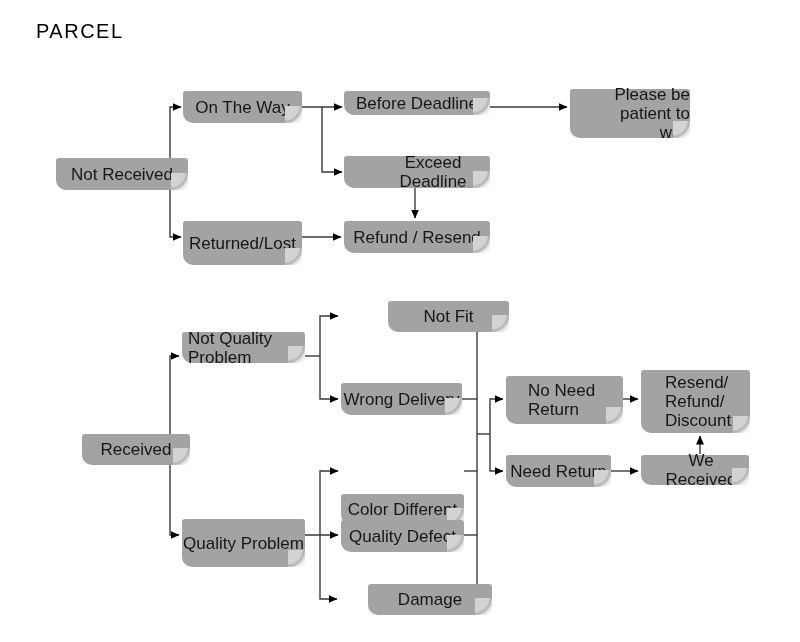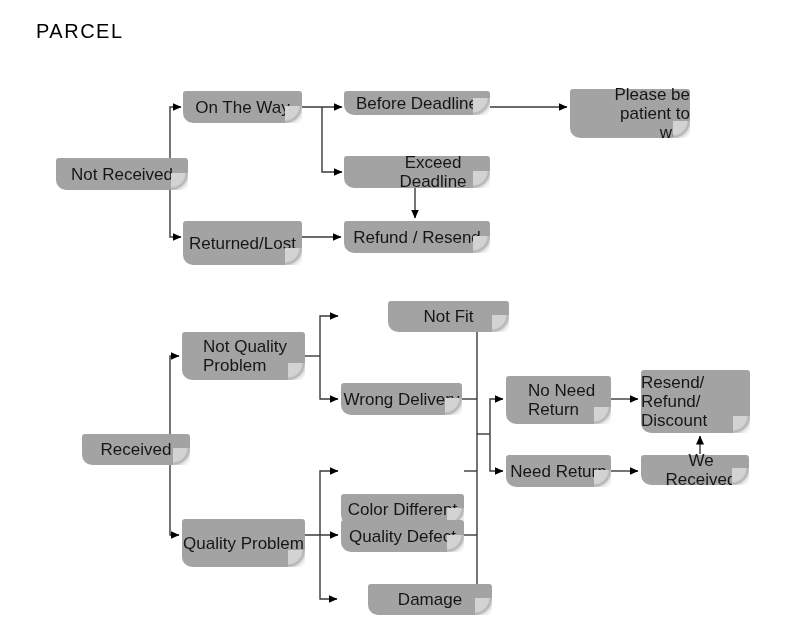--- a/index.html
+++ b/index.html
@@ -84,29 +84,29 @@
   <div id="nodes">
       <div class="node center" style="left: 40px; top: 158px; width: 132px; height: 32px; margin-left: 16px;">Not Received</div>
       <div class="node center" style="left: 183px; top: 91px; width: 119px; height: 32px;">On The Way</div>
       <div class="node center" style="left: 183px; top: 221px; width: 119px; height: 44px;">Returned/Lost</div>
       <div class="node center" style="left: 344px; top: 91px; width: 146px; height: 24px;">Before Deadline</div>
       <div class="node center" style="left: 344px; top: 156px; width: 146px; height: 32px; padding-left: 32px;">Exceed Deadline</div>
       <div class="node center" style="left: 344px; top: 221px; width: 146px; height: 32px;">Refund / Resend</div>
       <div class="node left" style="left: 570px; top: 89px; width: 120px; height: 49px; padding-left: 20px; text-align: right;">Please be
 patient to wait</div>
       <div class="node center" style="left: 38px; top: 434px; width: 108px; height: 31px; margin-left: 44px;">Received</div>
-      <div class="node left" style="left: 182px; top: 332px; width: 123px; height: 48px; padding-left: 21px;">Not Quality
+      <div class="node left" style="left: 182px; top: 332px; width: 123px; height: 31px; padding-left: 6px;">Not Quality
 Problem</div>
       <div class="node center" style="left: 182px; top: 519px; width: 123px; height: 48px;">Quality Problem</div>
       <div class="node center" style="left: 348px; top: 301px; width: 121px; height: 31px; margin-left: 40px;">Not Fit</div>
       <div class="node center" style="left: 341px; top: 383px; width: 121px; height: 32px;">Wrong Delivery</div>
       <div class="node center" style="left: 341px; top: 456px; width: 123px; height: 31px; margin-top: 38px;">Color Different</div>
       <div class="node center" style="left: 341px; top: 520px; width: 123px; height: 32px;">Quality Defect</div>
       <div class="node center" style="left: 340px; top: 584px; width: 124px; height: 31px; margin-left: 28px;">Damage</div>
-      <div class="node left" style="left: 506px; top: 376px; width: 105px; height: 48px; padding-left: 22px;">No Need
+      <div class="node left" style="left: 506px; top: 376px; width: 117px; height: 48px; padding-left: 22px;">No Need
 Return</div>
       <div class="node center" style="left: 506px; top: 455px; width: 105px; height: 32px;">Need Return</div>
-      <div class="node left" style="left: 641px; top: 370px; width: 109px; height: 63px; ">Resend/
+      <div class="node left" style="left: 641px; top: 370px; width: 109px; height: 63px; padding-left: 24px;">Resend/
 Refund/
 Discount</div>
       <div class="node center" style="left: 641px; top: 455px; width: 108px; height: 30px; padding-left: 12px;">We Received</div>
     </div>
 </div>
 
 </body></html>

